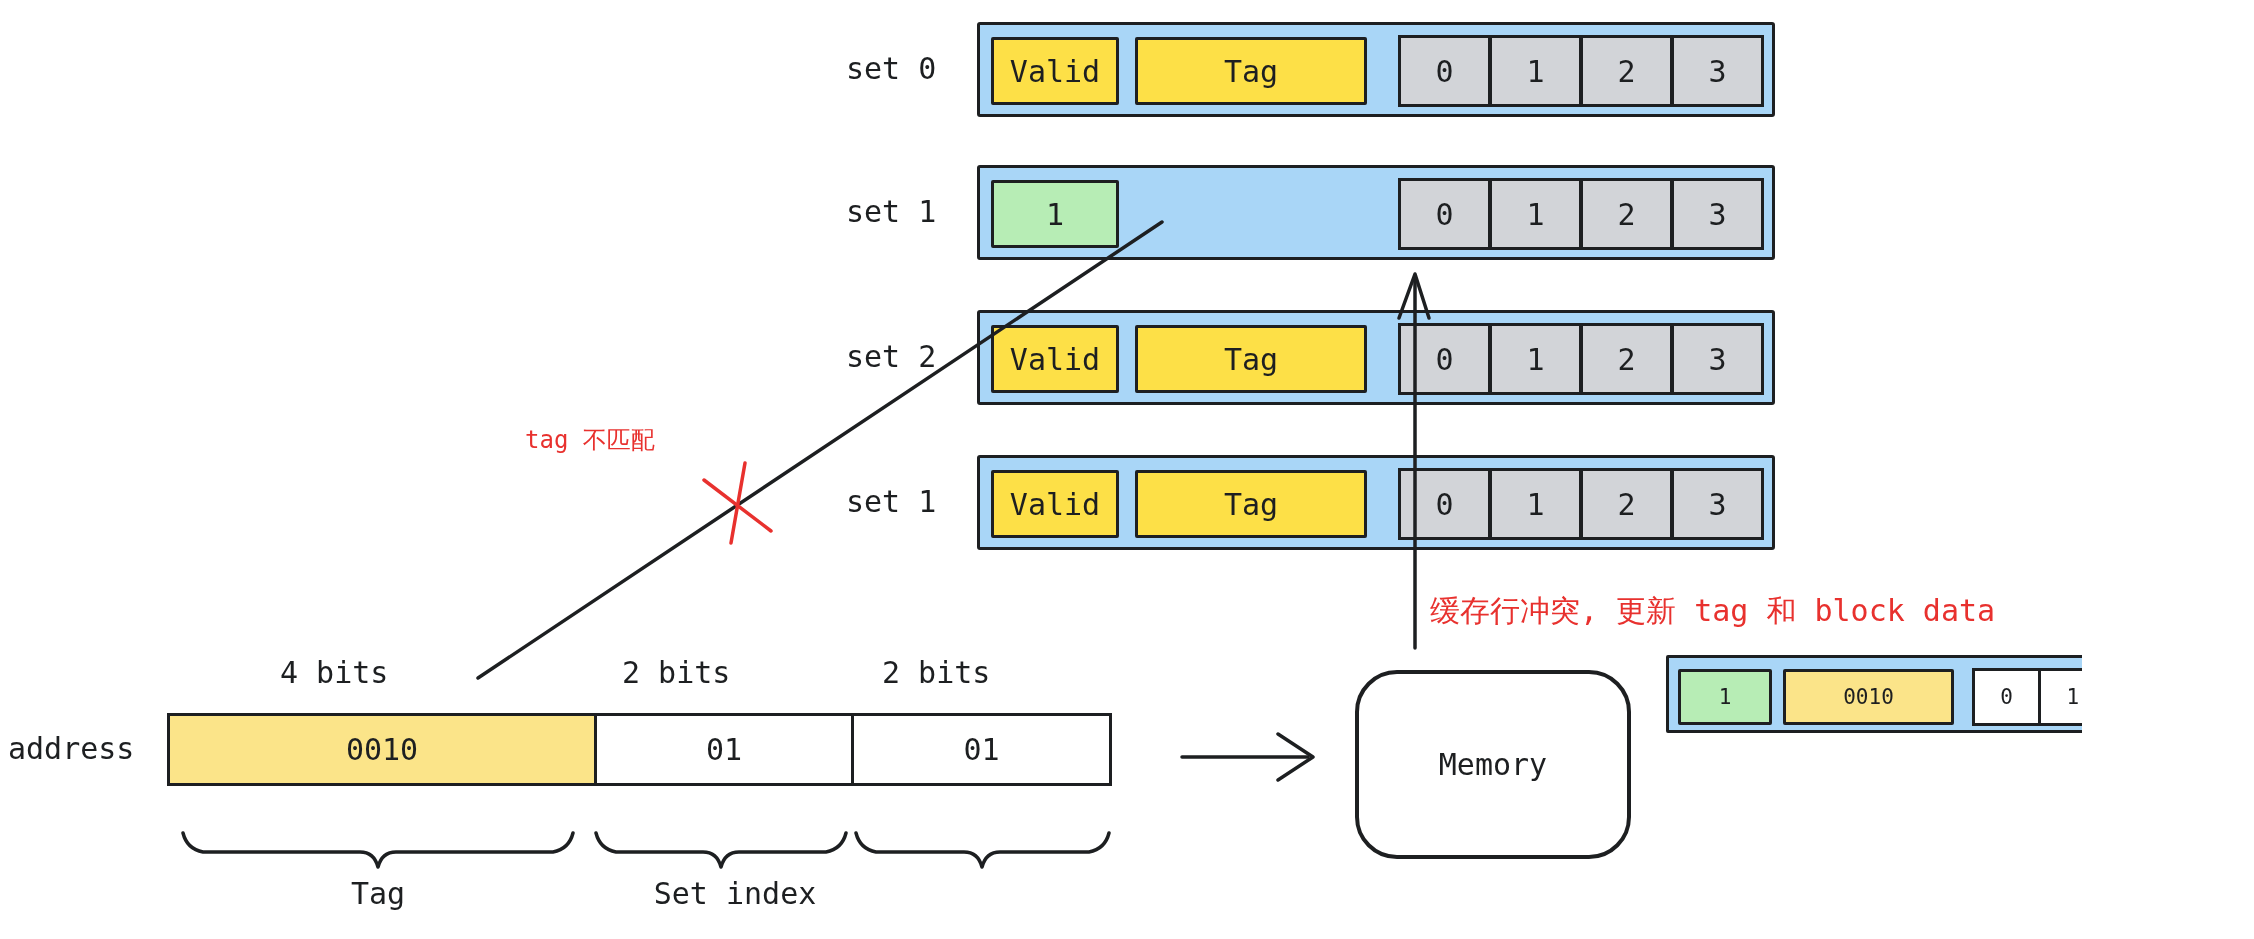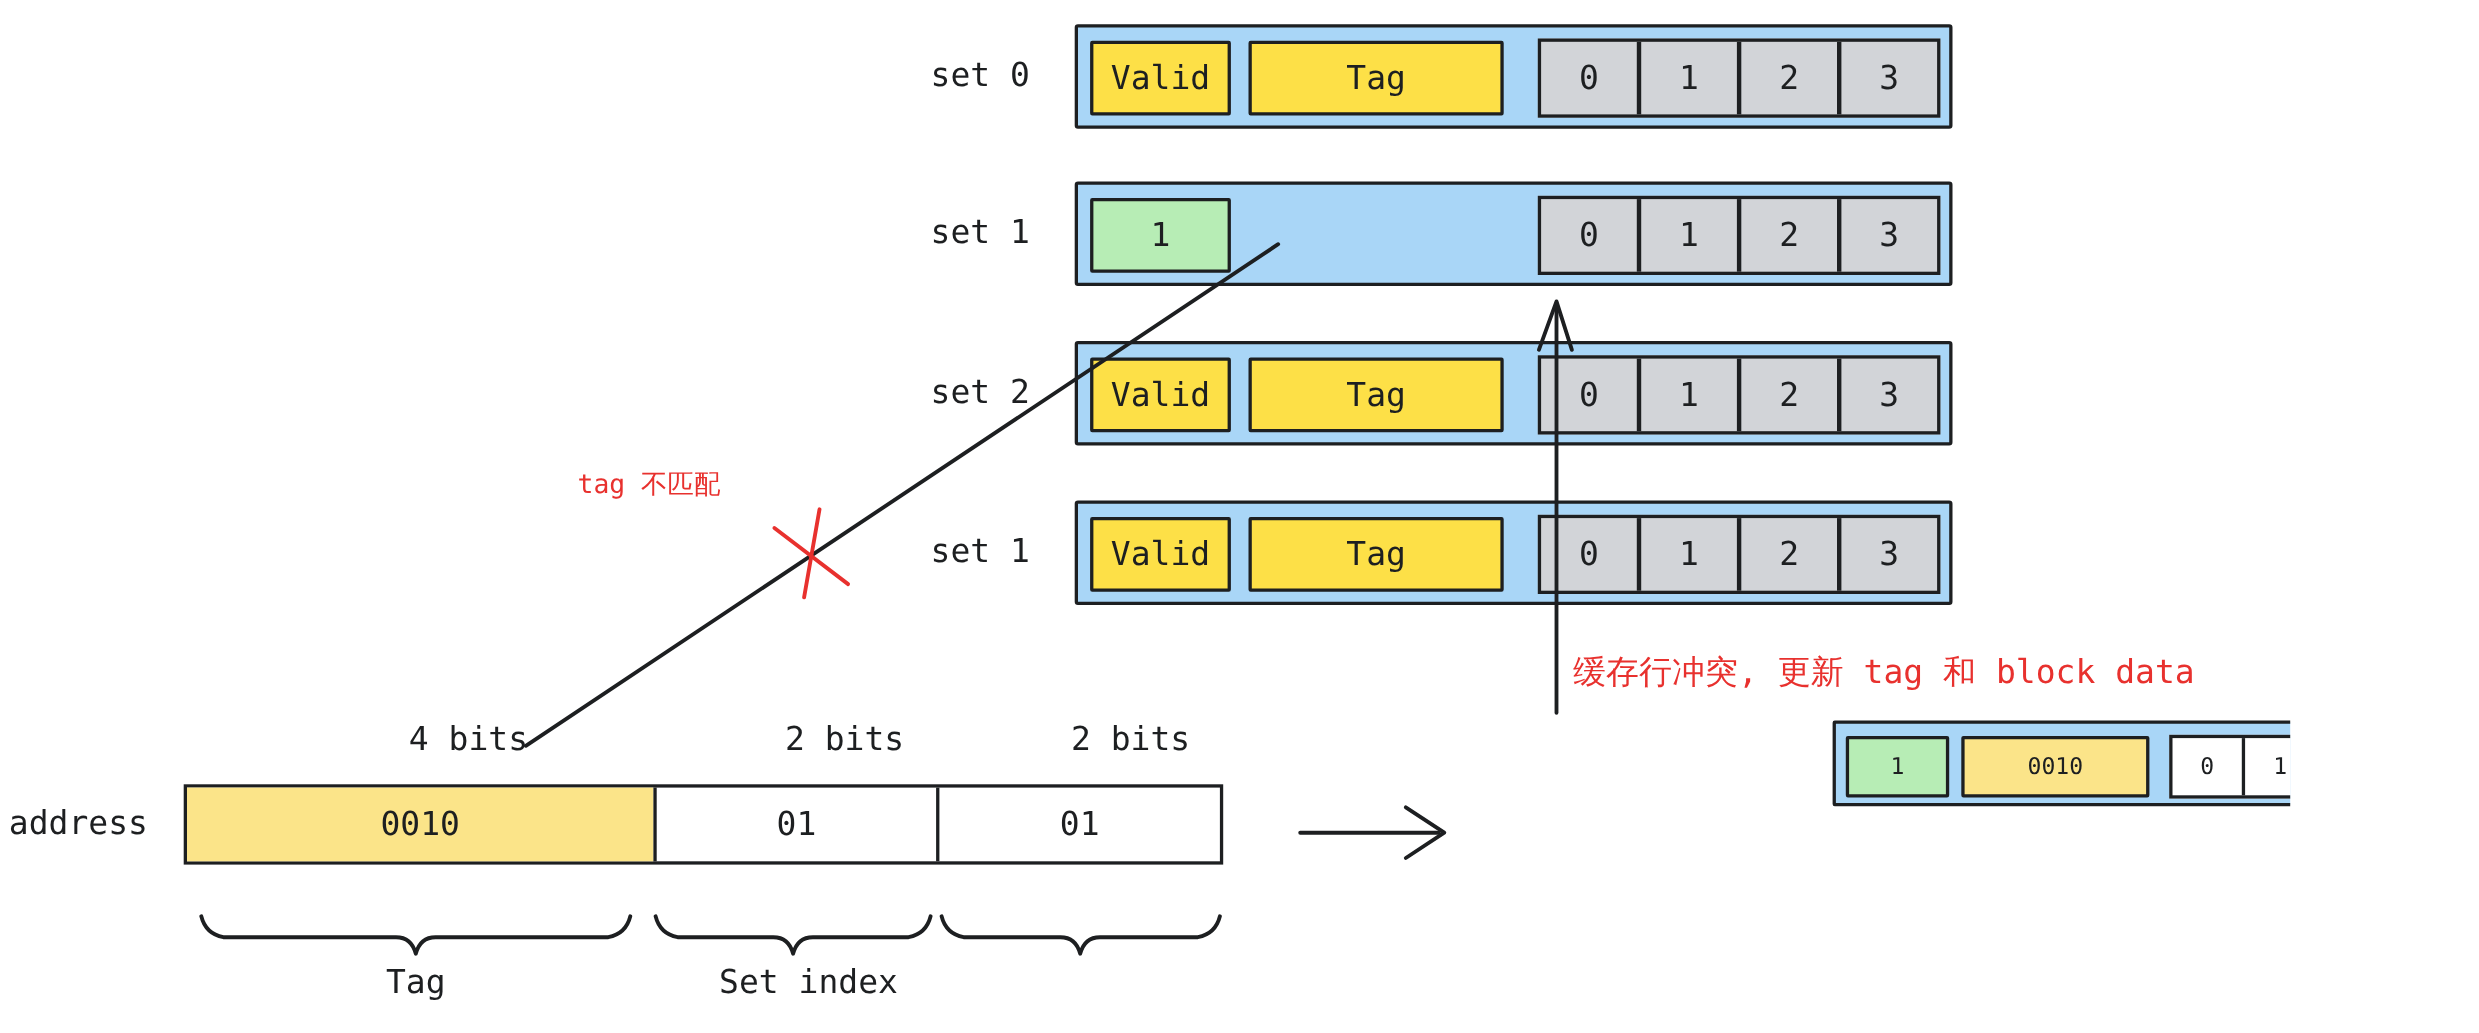--- a/index.html
+++ b/index.html
@@ -26,21 +26,21 @@
   
   .addr-label{position:absolute;left:8px;top:731px;font-size:30px;}
   .addr-bar{position:absolute;left:167px;top:713px;width:945px;height:73px;
             border:3px solid #1d1f21;box-sizing:border-box;display:flex;background:#fff;}
   .addr-seg{display:flex;align-items:center;justify-content:center;font-size:30px;
             border-left:3px solid #1d1f21;box-sizing:border-box;}
   .addr-seg:first-child{border-left:none;}
   .seg-tag{width:424px;background:#fbe489;}
   .seg-set{width:257px;}
   .seg-off{flex:1;}
-  .bits-label{position:absolute;top:655px;width:200px;text-align:right;font-size:30px;}
+  .bits-label{position:absolute;top:655px;width:200px;text-align:left;font-size:30px;}
   .field-name{position:absolute;top:876px;width:300px;text-align:center;font-size:30px;}
   
   .memory-box{position:absolute;left:1355px;top:670px;width:268px;height:181px;
               border:4px solid #1d1f21;border-radius:42px;background:#fff;
               display:flex;align-items:center;justify-content:center;font-size:30px;}
   
   .red-note{position:absolute;color:#e8312e;white-space:pre;
             font-family:"DejaVu Sans Mono","DejaVu Sans","Liberation Sans",sans-serif;}
   .note-mismatch{left:525px;top:424px;font-size:24px;}
   .note-conflict{left:1430px;top:591px;font-size:30px;}
@@ -117,20 +117,21 @@
   <div class="bits-label" style="left:622px">2 bits</div>
   <div class="bits-label" style="left:882px">2 bits</div>
   <div class="addr-bar">
     <div class="addr-seg seg-tag">0010</div>
     <div class="addr-seg seg-set">01</div>
     <div class="addr-seg seg-off">01</div>
   </div>
   <div class="field-name" style="left:228px">Tag</div>
   <div class="field-name" style="left:585px">Set index</div>
 
+  <div class="memory-box">Memory</div>
 
   <div class="red-note note-mismatch">tag 不匹配</div>
   <div class="red-note note-conflict">缓存行冲突, 更新 tag 和 block data</div>
 
   <div class="result-line">
     <div class="rbox rb-valid">1</div>
     <div class="rbox rb-tag">0010</div>
     <div class="rb-cells">
       <div class="cell">0</div>
       <div class="cell">1</div>

